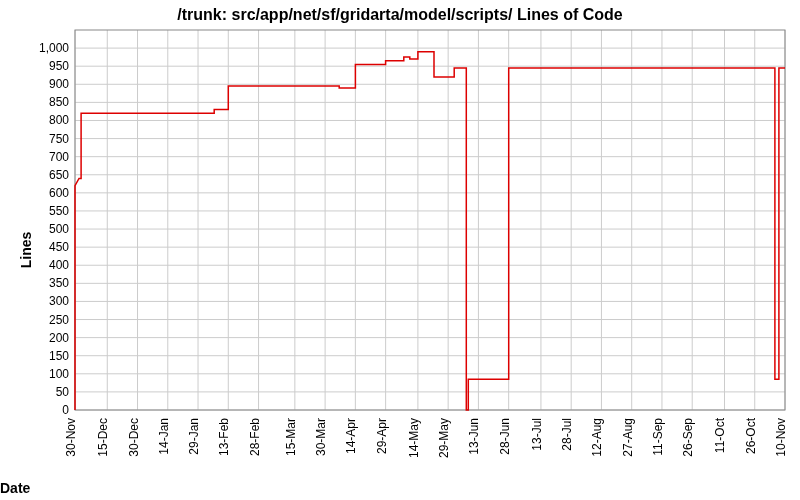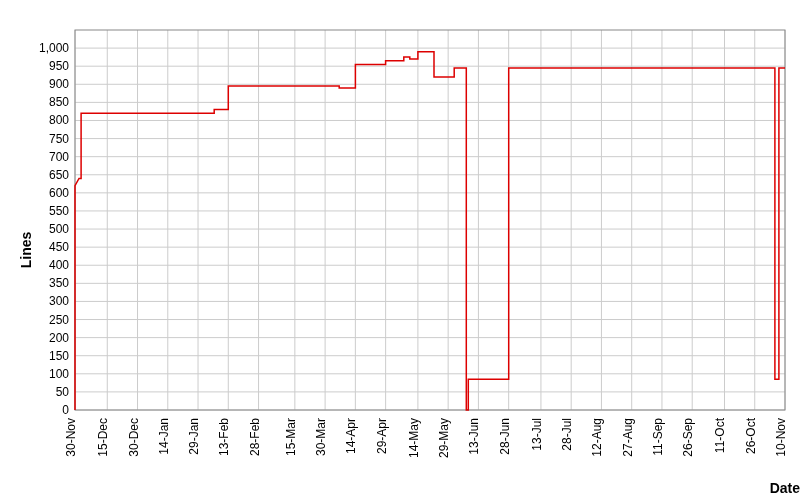--- a/index.html
+++ b/index.html
@@ -33,39 +33,40 @@
     transform-origin: center;
     font-weight: bold;
     font-size: 14px;
     color: #000;
   }
   .xlabel {
     position: absolute;
     bottom: 4px;
     left: 0;
     right: 0;
-    text-align: right;
+    text-align: left;
     font-weight: bold;
     font-size: 14px;
     color: #000;
   }
   svg { display: block; }
   .tick-label {
     font-size: 12px;
     fill: #000;
     font-family: Arial, Helvetica, sans-serif;
   }
   .grid-line { stroke: #ccc; stroke-width: 1; }
   .axis-line { stroke: #888; stroke-width: 1; }
   .data-line { stroke: #d00; stroke-width: 1.5; fill: none; }
 </style>
 </head>
 <body>
 
 <div class="chart-container">
+  <div class="chart-title">/trunk: src/app/net/sf/gridarta/model/scripts/ Lines of Code</div>
   <div class="ylabel">Lines</div>
   <div class="xlabel">Date</div>
   <svg id="chart-svg" width="800" height="500">
       <rect x="75" y="30" width="710" height="380" fill="#fff"></rect>
       <line x1="75" y1="410" x2="785" y2="410" class="grid-line"></line>
       <text x="69" y="414" text-anchor="end" class="tick-label">0</text>
       <line x1="75" y1="391.9047619047619" x2="785" y2="391.9047619047619" class="grid-line"></line>
       <text x="69" y="395.9047619047619" text-anchor="end" class="tick-label">50</text>
       <line x1="75" y1="373.8095238095238" x2="785" y2="373.8095238095238" class="grid-line"></line>
       <text x="69" y="377.8095238095238" text-anchor="end" class="tick-label">100</text>

